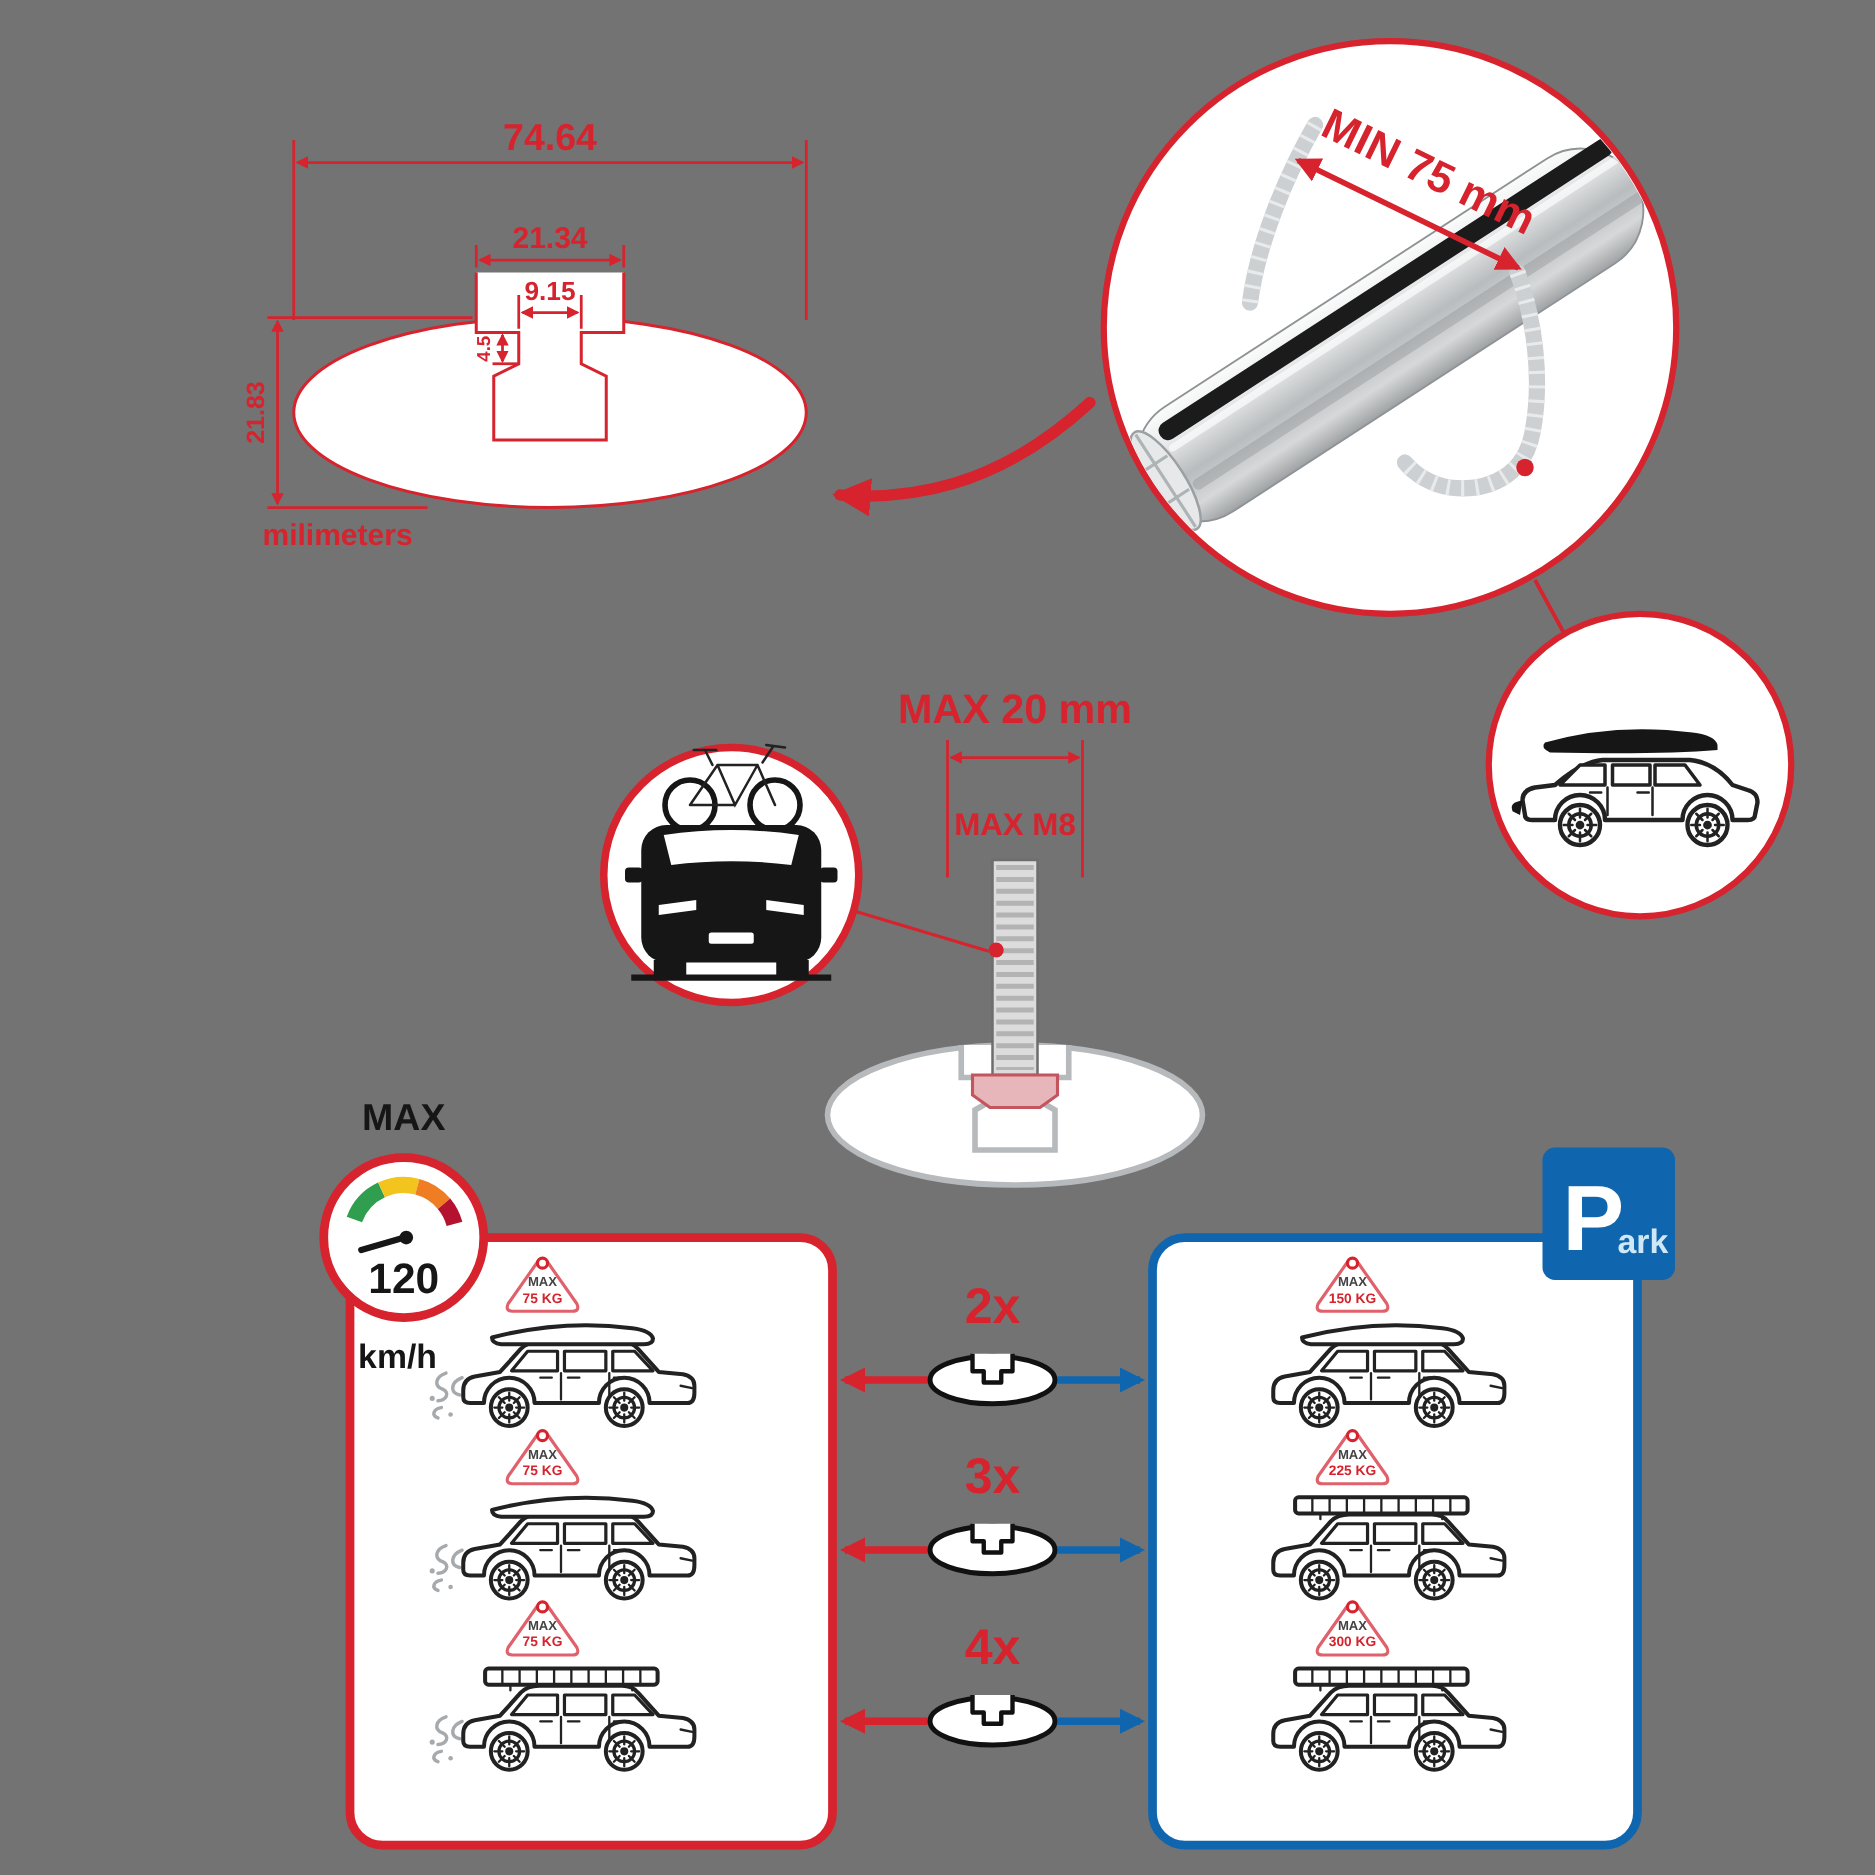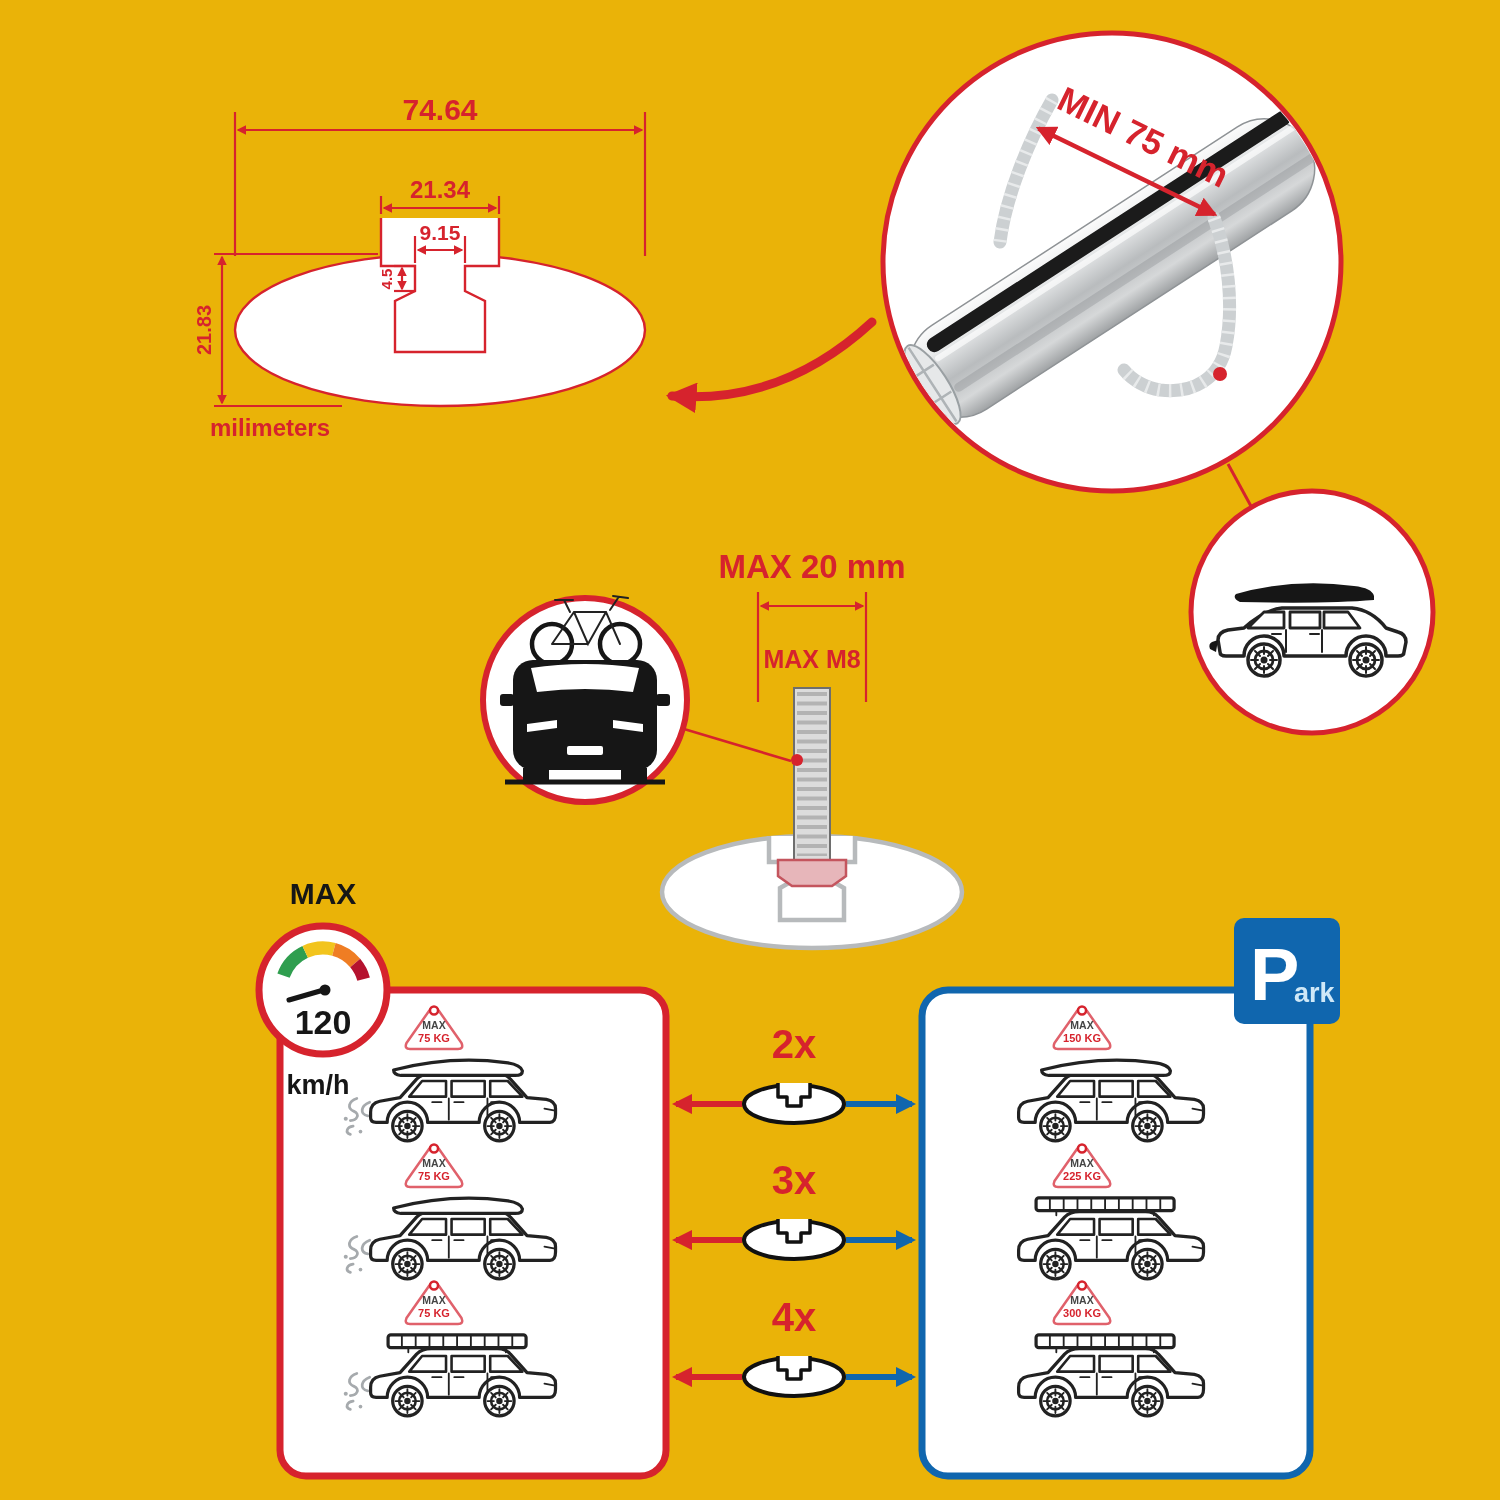--- a/index.html
+++ b/index.html
@@ -1,16 +1,16 @@
 <!DOCTYPE html>
 <html><head>
 <meta charset="utf-8">
 <style>
   html,body{margin:0;padding:0;background:#ffffff;}
-  .stage{position:relative;width:1500px;height:1500px;background:#eab308;overflow:hidden;}
+  .stage{position:relative;width:1500px;height:1500px;background:#737373;overflow:hidden;}
   svg text{font-family:"Liberation Sans","DejaVu Sans",sans-serif;}
   .dim{stroke:#d6232d;stroke-width:2.2;fill:none;}
   .dimT{fill:#d6232d;font-weight:700;}
   .redT{fill:#d6232d;font-weight:700;}
   .blkT{fill:#161616;font-weight:700;}
   .whT{fill:#ffffff;font-weight:700;}
   .redShape{fill:#ffffff;stroke:#d6232d;stroke-width:2.4;}
   .grayShape{fill:#ffffff;stroke:#b7babc;stroke-width:4.5;}
   .carBody{fill:#ffffff;stroke:#222222;stroke-width:3.5;stroke-linejoin:round;}
   .carGlass{fill:#ffffff;stroke:#222222;stroke-width:2.8;stroke-linejoin:round;}

